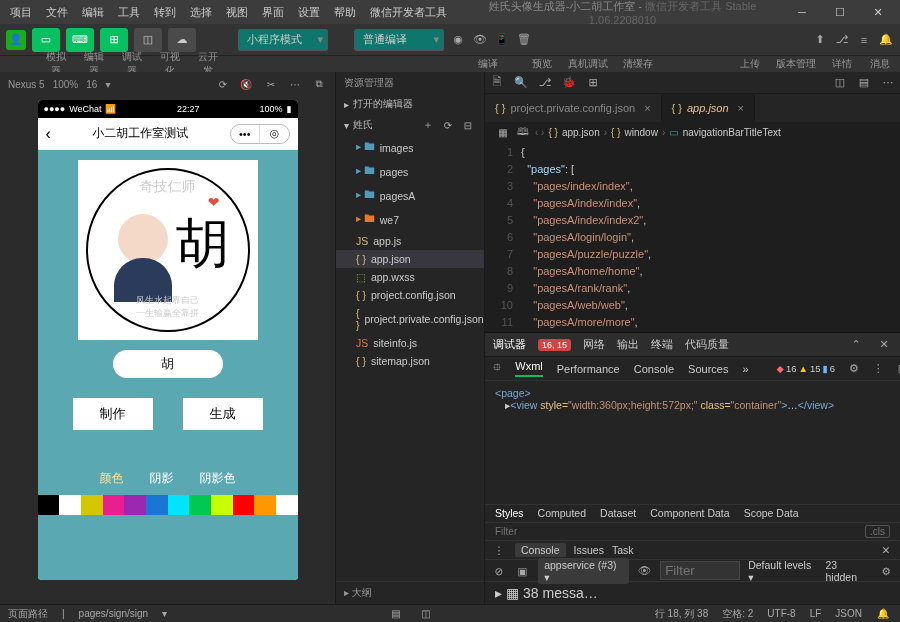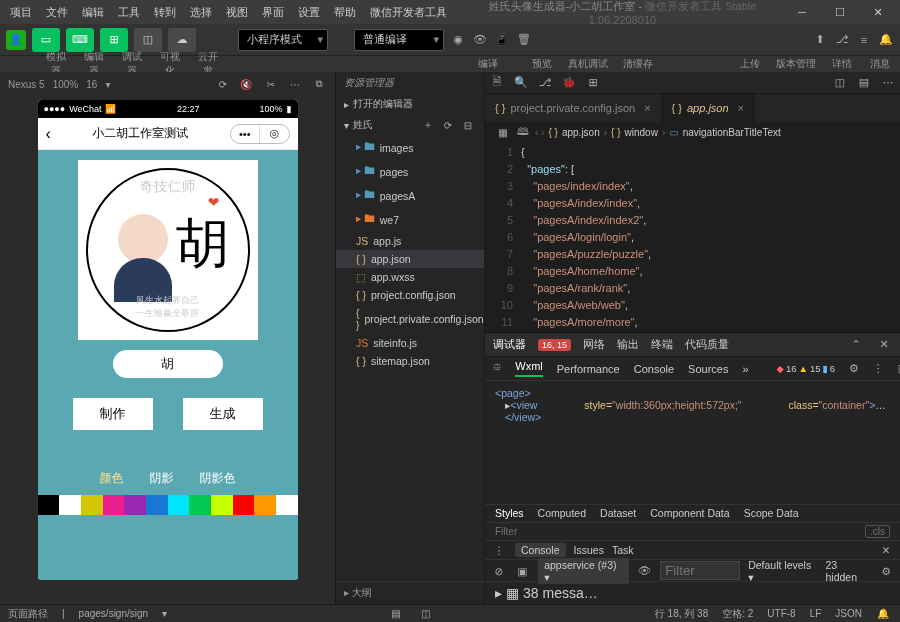--- a/index.html
+++ b/index.html
@@ -6,21 +6,21 @@
 body { background:#2b2b2b; color:#ccc; font-size:11px; width:900px; height:622px; overflow:hidden; }
 .row { display:flex; align-items:center; }
 .titlebar { height:24px; background:#3c3c3c; padding:0 4px; gap:2px;text-align:center; }
 .titlebar .menu-item { padding:2px 6px; cursor:pointer; }
 .titlebar .title-text { flex:1; margin-left:8px; color:#888; font-size:11px; }
 .winbtn { width:36px; height:24px; display:flex; align-items:center; justify-content:center; color:#ccc; }
 .toolbar { height:32px; background:#333; border-bottom:1px solid #222; padding:0 6px; gap:6px; }
 .logo { width:20px; height:20px; background:#1aad19; border-radius:3px; display:flex; align-items:center; justify-content:center; }
 .tbtn { height:24px; min-width:28px; background:#07c160; border-radius:3px; display:flex; align-items:center; justify-content:center; color:#fff; }
 .tbtn.gray { background:#4a4a4a; color:#ccc; }
-.dropdown { height:22px; background:#000000; border:1px solid #555; border-radius:2px; padding:0 18px 0 8px; display:flex; align-items:center; position:relative; min-width:90px; }
+.dropdown { height:22px; background:#0f766e; border:1px solid #555; border-radius:2px; padding:0 18px 0 8px; display:flex; align-items:center; position:relative; min-width:90px; }
 .dropdown:after { content:"▾"; position:absolute; right:4px; color:#888; }
 .ico { width:16px; height:16px; display:flex; align-items:center; justify-content:center; color:#aaa; }
 .labels { height:16px; background:#333; padding:0 6px; gap:10px; font-size:10px; color:#999; }
 .labels span { width:28px; text-align:center; }
 .main { display:flex; height:calc(622px - 24px - 32px - 16px - 18px); }
 .sim-pane { width:335px; background:#2b2b2b; display:flex; flex-direction:column; }
 .zoom-bar { height:24px; padding:0 8px; gap:8px; color:#999; font-size:10px; }
 .sim-wrap { flex:1; display:flex; justify-content:center; padding:4px 0; }
 .phone { width:260px; height:480px; background:#fff; border-radius:4px; display:flex; flex-direction:column; overflow:hidden; }
 .status { height:18px; background:#000; color:#fff; font-size:9px; padding:0 6px; gap:4px; }
@@ -41,21 +41,21 @@
 .pill { margin-top:10px; width:110px; height:28px; background:#fff; border-radius:20px; display:flex; align-items:center; justify-content:center; color:#000; font-size:13px; }
 .btn-row { display:flex; gap:30px; margin-top:20px; }
 .sq-btn { width:80px; height:32px; background:#fff; color:#000; display:flex; align-items:center; justify-content:center; font-size:13px; }
 .opt-row { display:flex; gap:26px; margin-top:40px; font-size:12px; }
 .opt-active { color:#ffe08a; }
 .opt { color:#fff; }
 .colorbar { display:flex; height:20px; width:100%; margin-top:8px; }
 .colorbar div { flex:1; }
 
 .mid-pane { width:150px; background:#252526; border-left:1px solid #1a1a1a; border-right:1px solid #1a1a1a; display:flex; flex-direction:column; }
-.mid-head { height:22px; padding:0 8px; color:#999; font-size:10px;font-style:italic; }
+.mid-head { height:22px; padding:0 8px; color:#999; font-size:10px; }
 .tree-h { padding:3px 8px; font-size:10px; color:#bbb; display:flex; align-items:center; gap:4px; }
 .tree-item { padding:3px 6px 3px 20px; display:flex; align-items:center; gap:5px; font-size:10.5px; color:#ccc; }
 .tree-item.sel { background:#37373d; }
 .fi-yellow { color:#d7ba7d; }
 .fi-blue { color:#519aba; }
 .fi-green { color:#8dc149; }
 .fi-orange { color:#e37933; }
 .tree-foot { margin-top:auto; padding:4px 8px; border-top:1px solid #333; font-size:10px; color:#999; }
 
 .editor-pane { flex:1; display:flex; flex-direction:column; background:#1e1e1e; min-width:0; }
@@ -76,21 +76,21 @@
 .s-pun { color:#ccc; }
 
 .devtools { height:272px; border-top:1px solid #111; display:flex; flex-direction:column; background:#242424; }
 .dt-top { height:24px; padding:0 8px; gap:12px; background:#2d2d2d; border-bottom:1px solid #1a1a1a; font-size:11px; }
 .dt-top .tag { color:#fff; background:#d24545; padding:1px 4px; border-radius:3px; font-size:9px; }
 .badge { display:inline-flex; align-items:center; gap:2px; font-size:9.5px; }
 .badge .r{color:#f66}.badge .y{color:#fc0}.badge .b{color:#6bf}
 .dt-tabs { height:24px; padding:0 8px; gap:14px; font-size:11px; border-bottom:1px solid #333; }
 .dt-tabs .sel { color:#fff; border-bottom:2px solid #07c160; padding-bottom:3px; }
 .dt-body { flex:1; padding:6px 10px; font-family:Consolas,monospace; font-size:10.5px; color:#ccc; overflow:hidden; }
-.dt-body .t-tag { color:#7aa6da; } .t-attr{color:#e7c57a;margin-left:44px;} .t-val{color:#c39178;}
+.dt-body .t-tag { color:#7aa6da; } .t-attr{color:#e7c57a;} .t-val{color:#c39178;}
 .dt-split { height:100px; border-top:1px solid #333; display:flex; flex-direction:column; }
 .style-tabs { height:20px; gap:14px; padding:0 10px; font-size:10.5px; border-bottom:1px solid #333; }
 .filter-row { height:20px; padding:0 10px; font-size:10px; color:#777; border-bottom:1px solid #333; }
 .filter-row input { background:transparent; border:none; color:#ccc; outline:none; font-size:10px; flex:1; }
 .cls { border:1px solid #555; padding:0 4px; border-radius:2px; }
 .console-row { height:22px; padding:0 6px; gap:8px; font-size:10.5px; border-bottom:1px solid #333; }
 .console-sel { background:#3a3a3a; padding:1px 6px; border-radius:2px; }
 .console-body { flex:1; padding:3px 10px; font-size:14px; }
 
 .statusbar { height:18px; background:#2d2d2d; border-top:1px solid #1a1a1a; padding:0 8px; gap:14px; font-size:10px; color:#aaa; }

